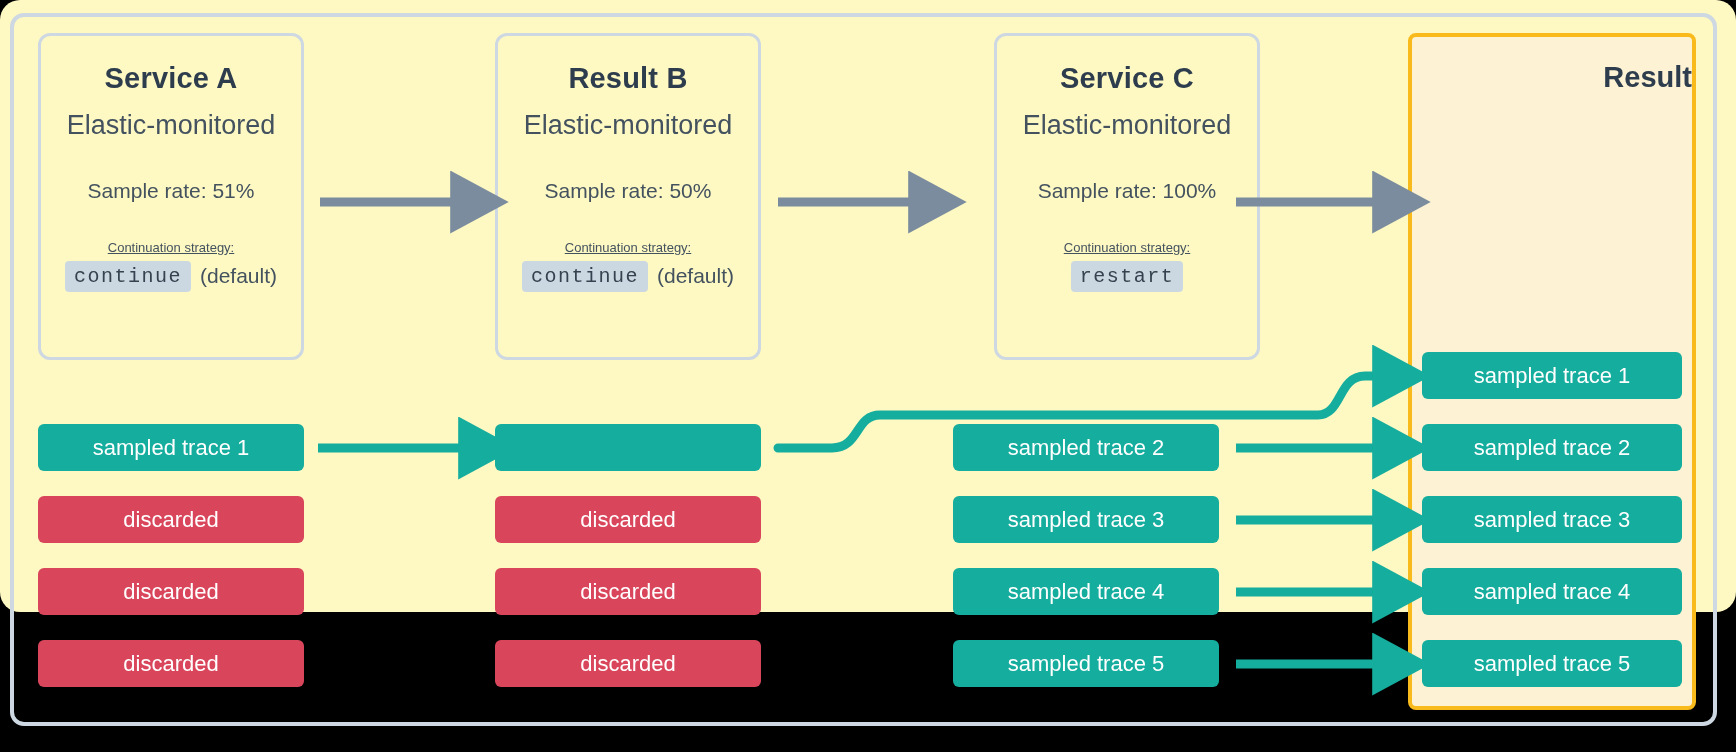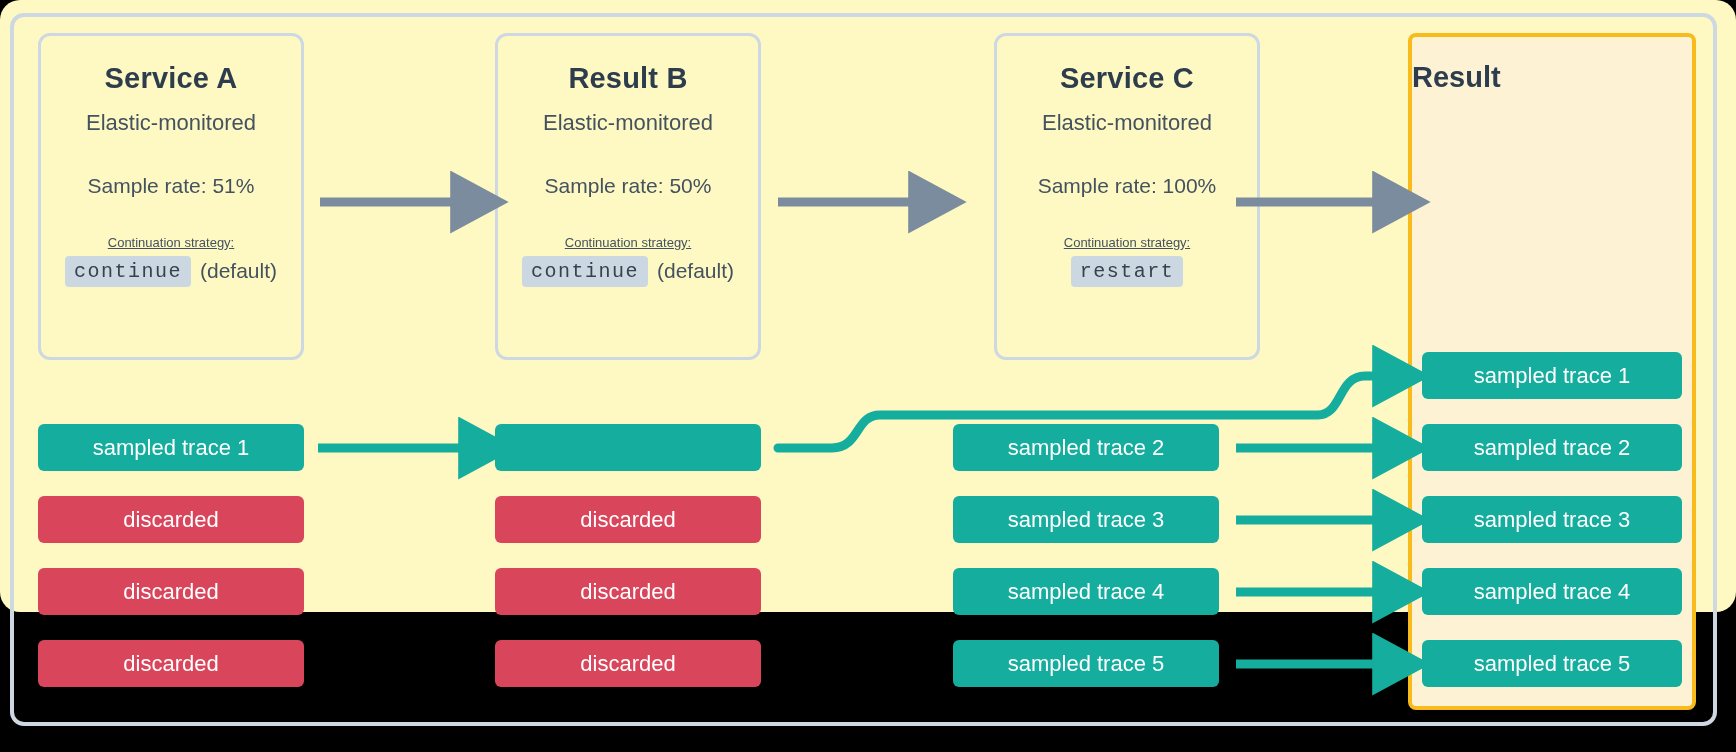--- a/index.html
+++ b/index.html
@@ -46,21 +46,21 @@
     color: #3b4a57;
   }
   .service-card .svc-title {
     font-size: 29px;
     font-weight: bold;
     color: #2e3d4d;
     margin-top: 26px;
     letter-spacing: .2px;
   }
   .service-card .svc-sub {
-    font-size: 22px;
+    font-size: 27px;
     color: #44525f;
     margin-top: 15px;
   }
   .service-card .svc-rate {
     font-size: 21px;
     color: #44525f;
     margin-top: 38px;
   }
   .service-card .svc-strategy-label {
     font-size: 13px;
@@ -99,21 +99,21 @@
     left: 1408px;
     top: 33px;
     width: 288px;
     height: 677px;
     background: #fdf3d4;
     border: 4px solid #f9ba1b;
     border-radius: 8px;
     box-sizing: border-box;
   }
   .result-card .res-title {
-    text-align: left;
+    text-align: right;
     font-size: 29px;
     font-weight: bold;
     color: #2e3d4d;
     margin-top: 24px;
   }
 
   
   .bar {
     position: absolute;
     height: 47px;

